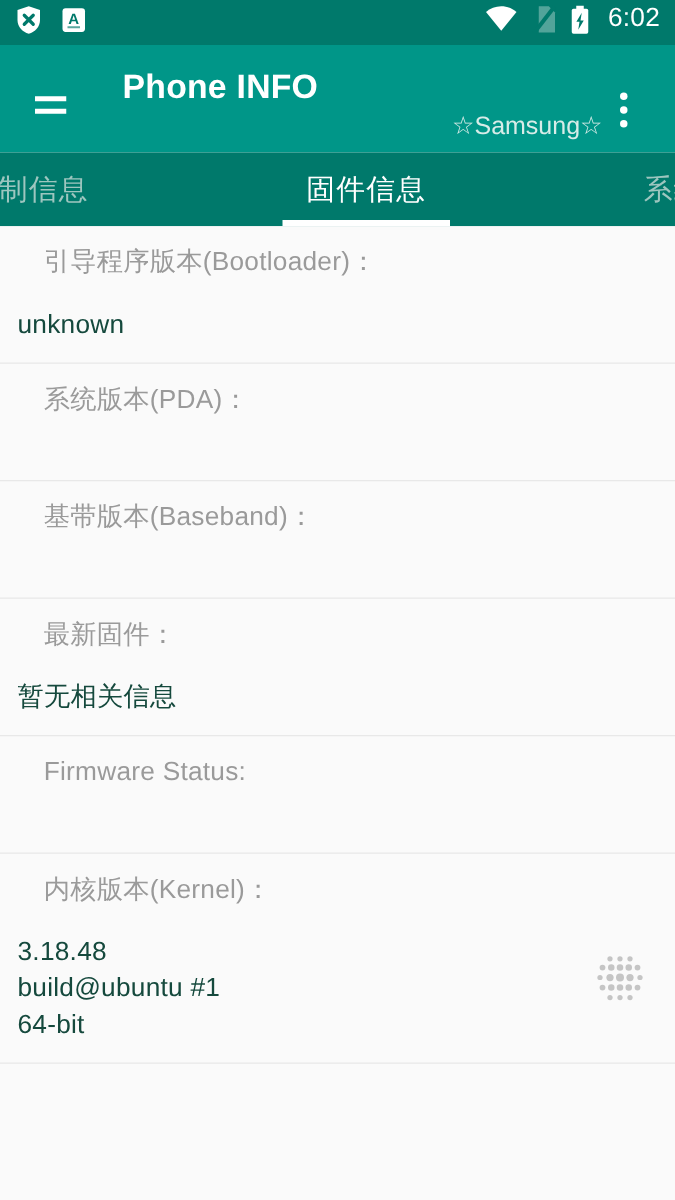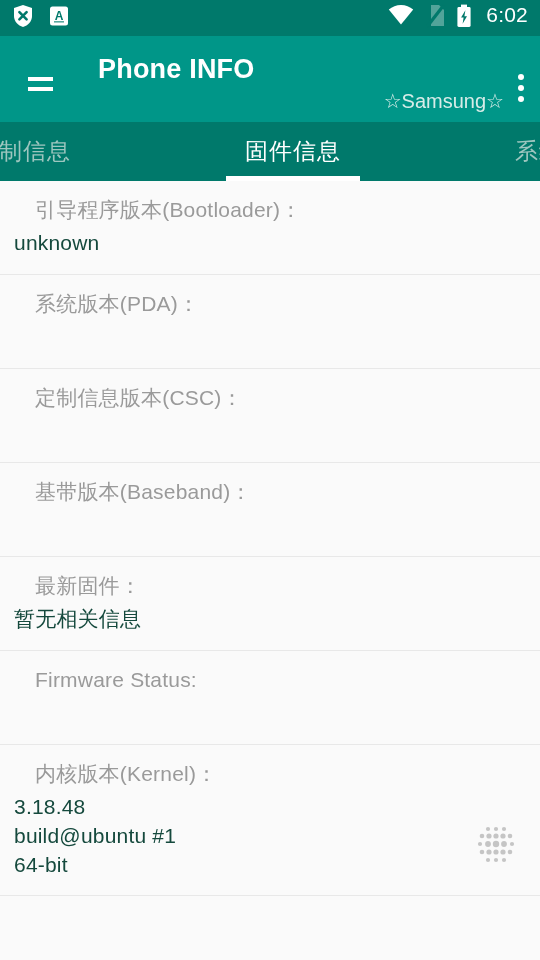--- a/index.html
+++ b/index.html
@@ -52,21 +52,21 @@
     line-height: 1;
   }
   .sbicon { display: block; }
 
   
   .app-bar {
     background: #009688;
     flex: 0 0 86px;
     display: flex;
     align-items: flex-start;
-    padding: 10px 2px 0 22px;
+    padding: 10px 24px 0 22px;
     box-sizing: border-box;
     position: relative;
   }
   .nav-icon {
     width: 36px;
     height: 36px;
     margin-top: 20px;
     display: flex;
     flex-direction: column;
     justify-content: center;
@@ -183,21 +183,21 @@
     color: #9a9a9a;
     line-height: 30px;
     letter-spacing: 0.2px;
     margin-left: 21px;
   }
   .row-value {
     font-size: 21px;
     color: #15493d;
     line-height: 29px;
     letter-spacing: 0.2px;
-    margin-top: 3px;
+    margin-top: 20px;
     white-space: pre-line;
     min-height: 4px;
   }
   .row-value:empty { min-height: 0; }
   .row.kernel { min-height: 146px; }
   .dot-pattern {
     position: absolute;
     right: 22px;
     top: 78px;
     width: 44px;
@@ -285,24 +285,20 @@
     <div class="row">
       <div class="row-label">引导程序版本(Bootloader)：</div>
       <div class="row-value">unknown</div>
     </div>
 
     <div class="row">
       <div class="row-label">系统版本(PDA)：</div>
       <div class="row-value"></div>
     </div>
 
-    <div class="row">
-      <div class="row-label">定制信息版本(CSC)：</div>
-      <div class="row-value"></div>
-    </div>
 
     <div class="row">
       <div class="row-label">基带版本(Baseband)：</div>
       <div class="row-value"></div>
     </div>
 
     <div class="row">
       <div class="row-label">最新固件：</div>
       <div class="row-value">暂无相关信息</div>
     </div>

